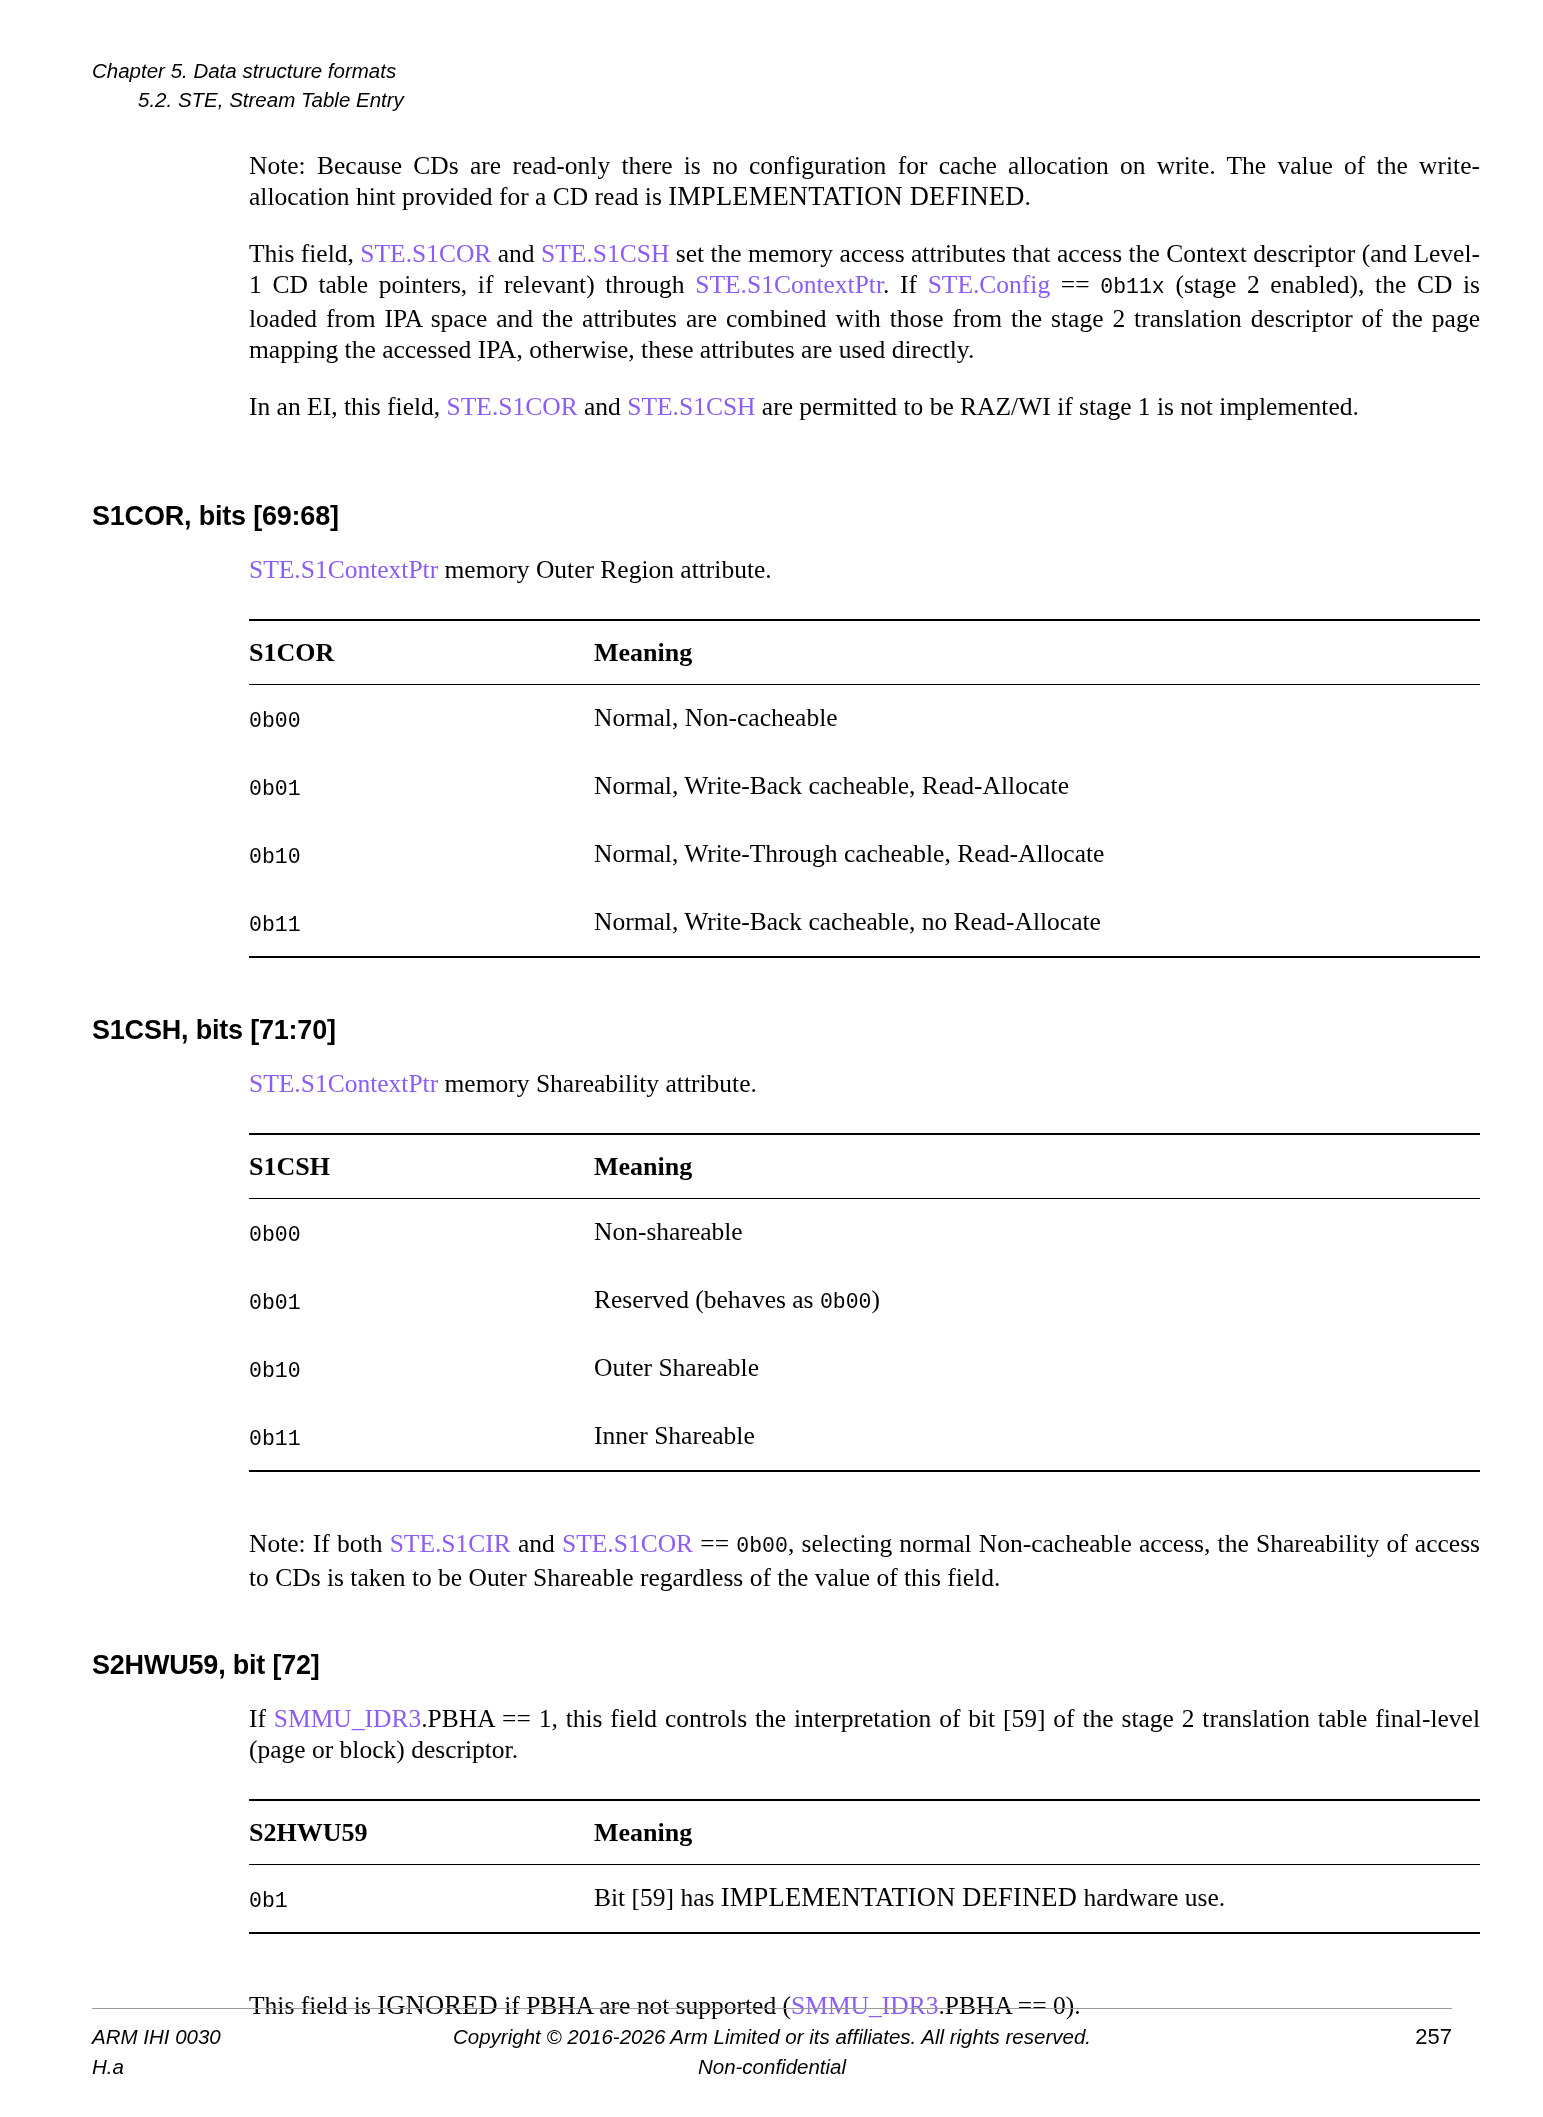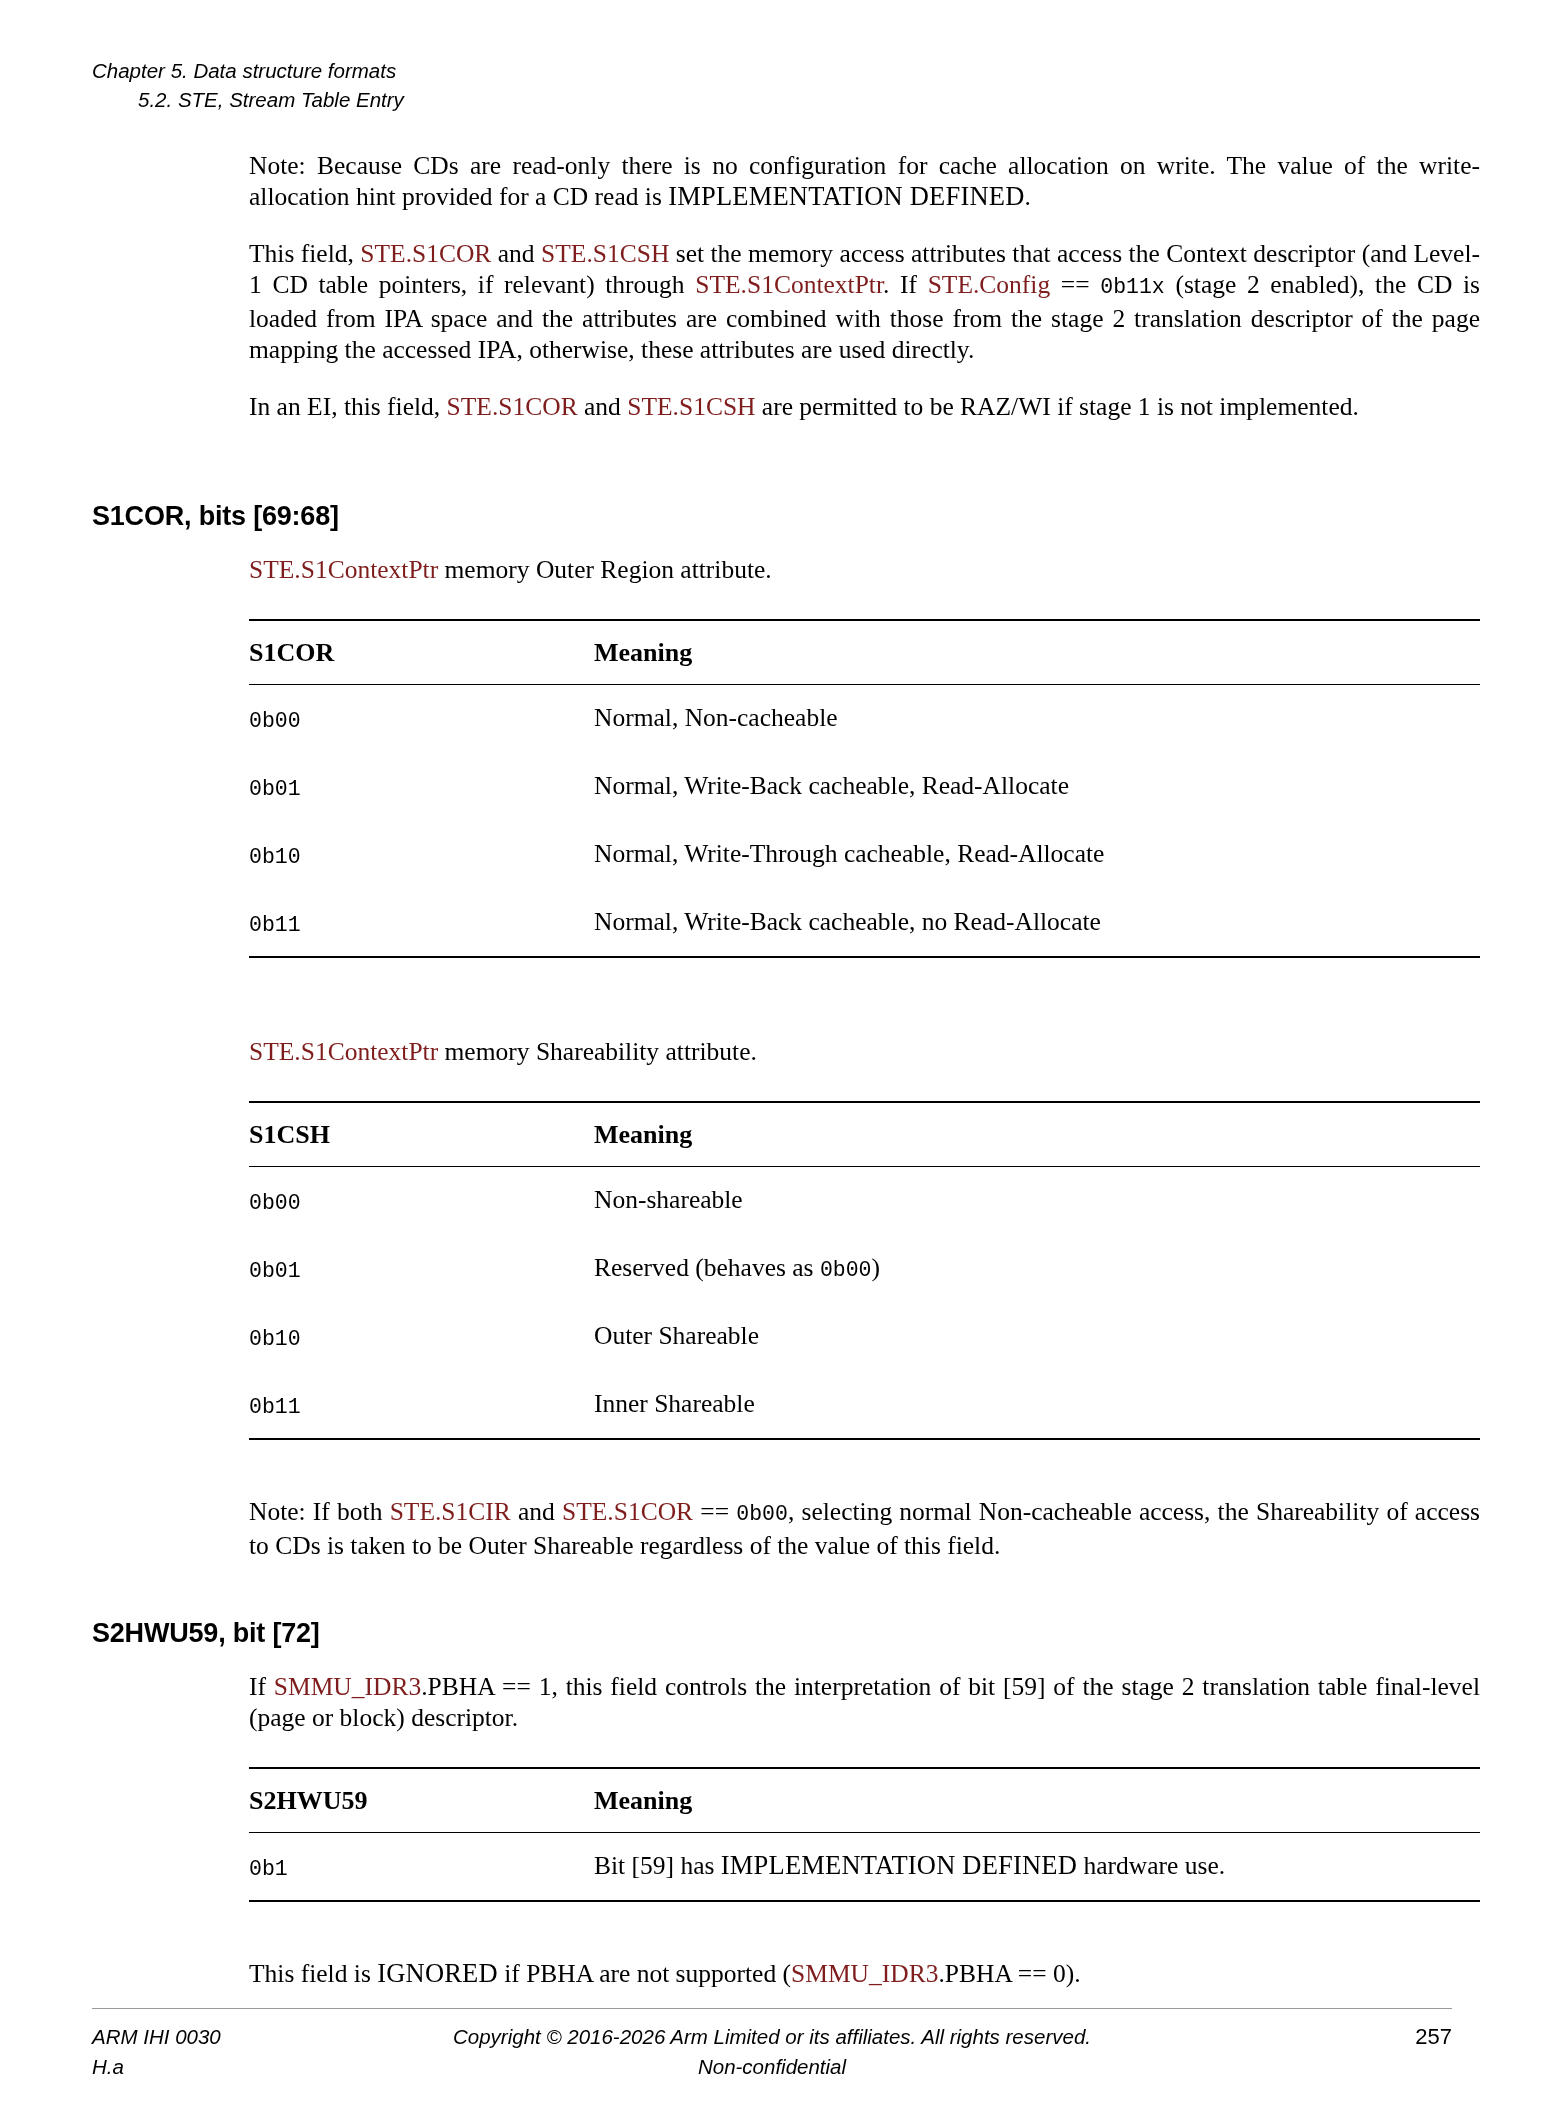--- a/index.html
+++ b/index.html
@@ -69,21 +69,21 @@
     margin: 0;
     padding: 0;
     font-family: "Liberation Sans", sans-serif;
     font-weight: bold;
     font-size: 27px;
     line-height: 32px;
     letter-spacing: -0.2px;
   }
 
   
-  .lnk { color: #7f1d1d; }
+  .lnk { color: #8b5cf6; }
   .mono {
     font-family: "Liberation Mono", monospace;
     font-size: 21.5px;
     letter-spacing: 0px;
   }
   .sc {
     font-variant: small-caps;
     font-size: 26.5px;
     letter-spacing: 0.2px;
   }
@@ -238,20 +238,21 @@
           </tr>
           <tr class="lastrow">
             <td class="bits">0b11</td>
             <td>Normal, Write-Back cacheable, no Read-Allocate</td>
           </tr>
         </tbody>
       </table>
     </div>
 
     <div class="sp-after-table"></div>
+    <h2 class="sect">S1CSH, bits [71:70]</h2>
     <div class="sp-after-head"></div>
 
     <div class="body-block">
       <p class="para last"><span class="lnk">STE.S1ContextPtr</span><span> memory Shareability attribute.</span></p>
     </div>
 
     <div class="sp-after-intro"></div>
     <div class="tbl-gap-top"></div>
 
     <div class="tblwrap">

